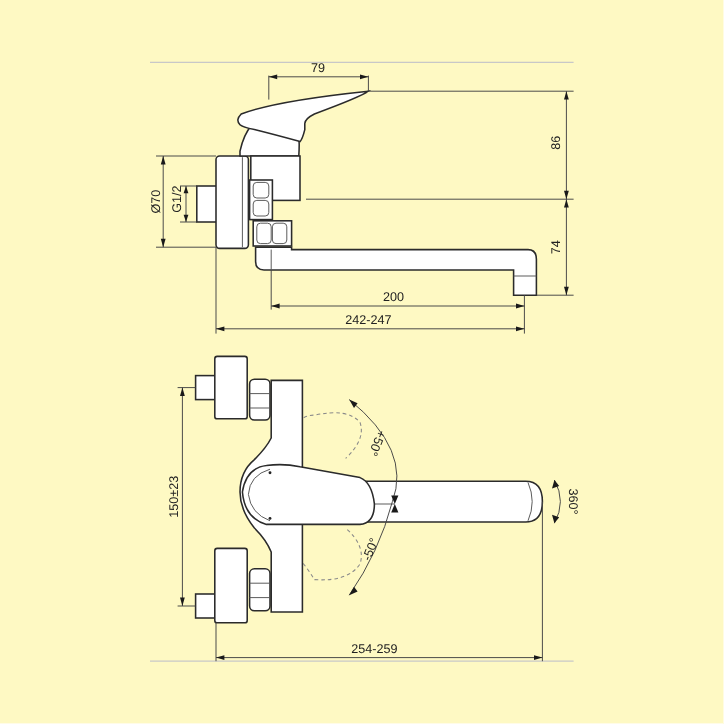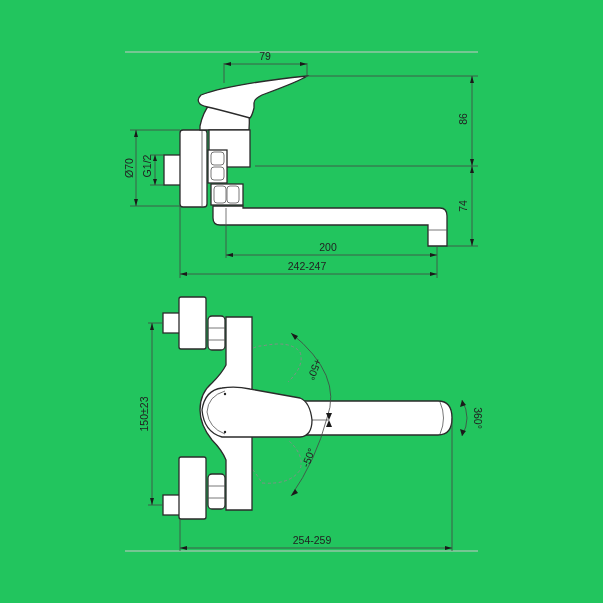--- a/index.html
+++ b/index.html
@@ -1,17 +1,17 @@
 <!DOCTYPE html>
 <html><head>
   <meta charset="utf-8">
   <style>
     html, body { margin: 0; padding: 0; background: #ffffff; }
     body { width: 603px; height: 603px; overflow: hidden; }
-    .canvas { position: relative; width: 603px; height: 603px; background: #22c55e; }
+    .canvas { position: relative; width: 603px; height: 603px; background: #fef9c3; }
     svg { position: absolute; left: 0; top: 0; }
     .part { stroke: #2b2b2b; stroke-width: 1.3; fill: #ffffff; }
     .thin { stroke: #555555; stroke-width: 0.8; fill: none; }
     .frame { stroke: #c8c8c8; stroke-width: 1; fill: none; }
     .ghost { stroke: #8a8a8a; stroke-width: 0.9; fill: none; stroke-dasharray: 3 2.5; }
     .dim { stroke: #444444; stroke-width: 0.8; fill: none; }
     .arrow { fill: #1a1a1a; stroke: none; }
     .lbl { font-family: "Liberation Sans", sans-serif; font-size: 10.5px; fill: #222222; }
   </style>
 </head>

